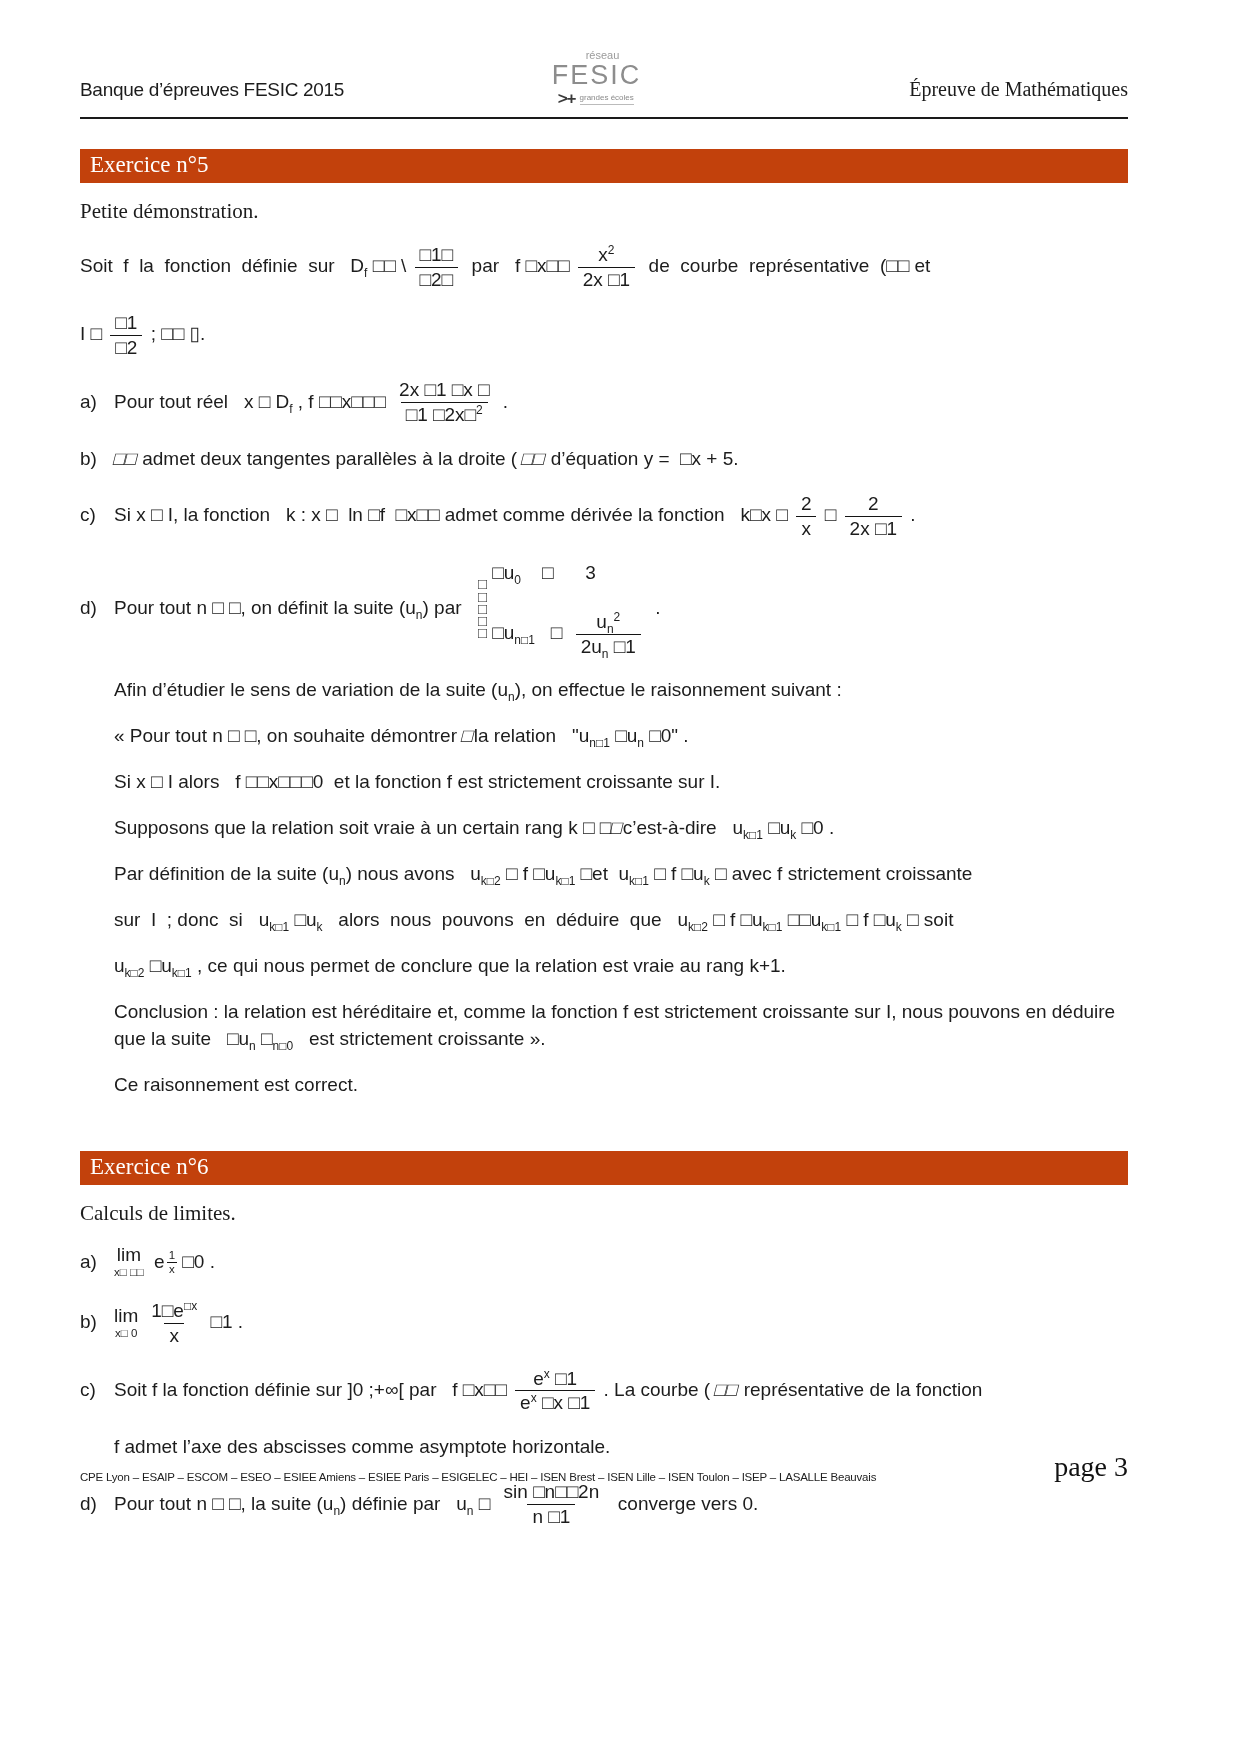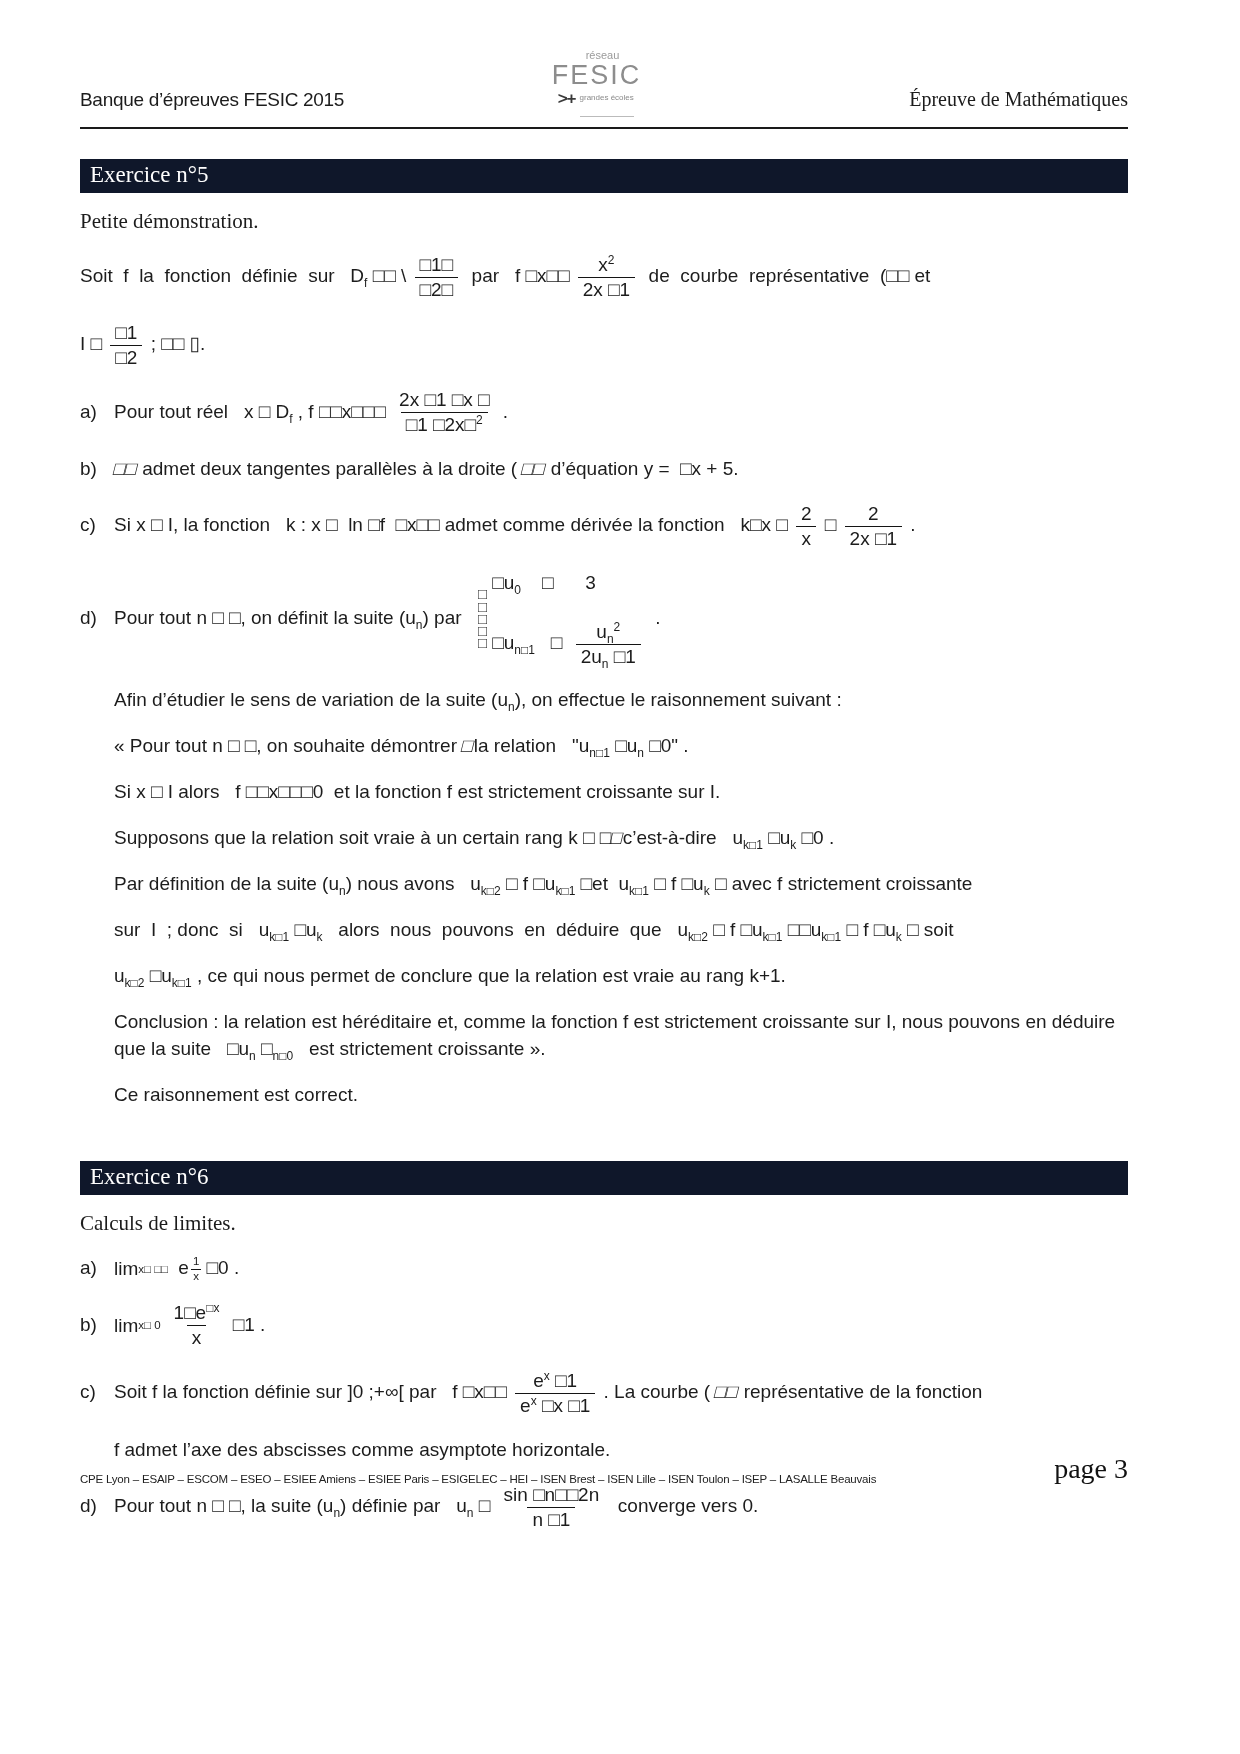--- a/index.html
+++ b/index.html
@@ -9,25 +9,25 @@
 
   
   .header{display:flex;justify-content:space-between;align-items:flex-end;}
   .h-left{font-family:"Liberation Sans",sans-serif;font-size:19px;letter-spacing:-0.3px;padding-bottom:6px;margin-top:25px;}
   .h-right{font-family:"Liberation Serif",serif;font-size:20px;padding-bottom:6px;}
   .logo{width:150px;line-height:1;}
   .logo-reseau{font-size:11px;color:#9b9b9b;margin-left:14px;padding-left:20px;}
   .logo-name{font-size:27px;color:#8d8d8d;letter-spacing:2px;margin-top:1px;}
   .logo-bottom{display:flex;align-items:flex-start;gap:4px;margin-top:1px;margin-left:6px;}
   .logo-mark{font-size:17px;font-weight:bold;color:#3a3a3a;letter-spacing:-1px;}
-  .logo-tagline{font-size:8px;color:#8a8a8a;margin-top:4px;border-bottom:1px solid #bbb;padding-bottom:14px;}
+  .logo-tagline{font-size:8px;color:#8a8a8a;margin-top:4px;border-bottom:1px solid #bbb;padding-bottom:2px;}
   .rule{border-bottom:2px solid #1a1a1a;margin-top:10px;}
 
   
-  .banner{background:#0f172a;color:#ffffff;font-family:"Liberation Serif",serif;
+  .banner{background:#c2410c;color:#ffffff;font-family:"Liberation Serif",serif;
           font-size:23px;padding:3px 10px 5px;margin-top:30px;}
   .banner6{margin-top:52px;}
   .subtitle{font-family:"Liberation Serif",serif;font-size:21px;margin:16px 0 6px;}
 
   
   .content{font-size:19px;}
   .mline{margin:19px 0;line-height:1.42;}
   .mline.tight{margin-top:8px;}
   .mline.ind{margin-left:34px;}
   .mline.item{padding-left:34px;}
@@ -35,21 +35,21 @@
   .lc{white-space:pre-wrap;}
   sub{font-size:12px;vertical-align:-5px;line-height:0;}
   sup{font-size:12px;vertical-align:7px;line-height:0;}
   .frac{display:inline-flex;flex-direction:column;align-items:center;vertical-align:middle;
         margin:0 3px;text-align:center;line-height:1.15;}
   .frac .num,.frac .den{padding:1px 5px;white-space:pre;}
   .frac .den{border-top:1.6px solid #141414;}
   .supfrac{display:inline-flex;flex-direction:column;align-items:center;font-size:11.5px;
            line-height:1.1;vertical-align:9px;margin-left:2px;}
   .supfrac .sfn{border-bottom:1px solid #141414;padding:0 2px 1px;}
-  .lim{display:inline-flex;flex-direction:row;align-items:center;vertical-align:middle;margin-right:5px;}
+  .lim{display:inline-flex;flex-direction:column;align-items:center;vertical-align:middle;margin-right:5px;}
   .lim .lt{line-height:1.05;}
   .lim .lb{font-size:11.5px;line-height:1.3;white-space:pre;}
   .cases{display:inline-flex;align-items:center;gap:5px;vertical-align:middle;margin:0 6px;}
   .cases .brace{display:inline-flex;flex-direction:column;font-size:15px;line-height:0.82;color:#2a2a2a;}
   .cases .rows{display:inline-flex;flex-direction:column;gap:23px;}
   .cases .row{white-space:pre;}
   .slant{display:inline-block;transform:skewX(-14deg);}
 
   
   .footer{position:absolute;left:80px;right:112px;bottom:46px;

